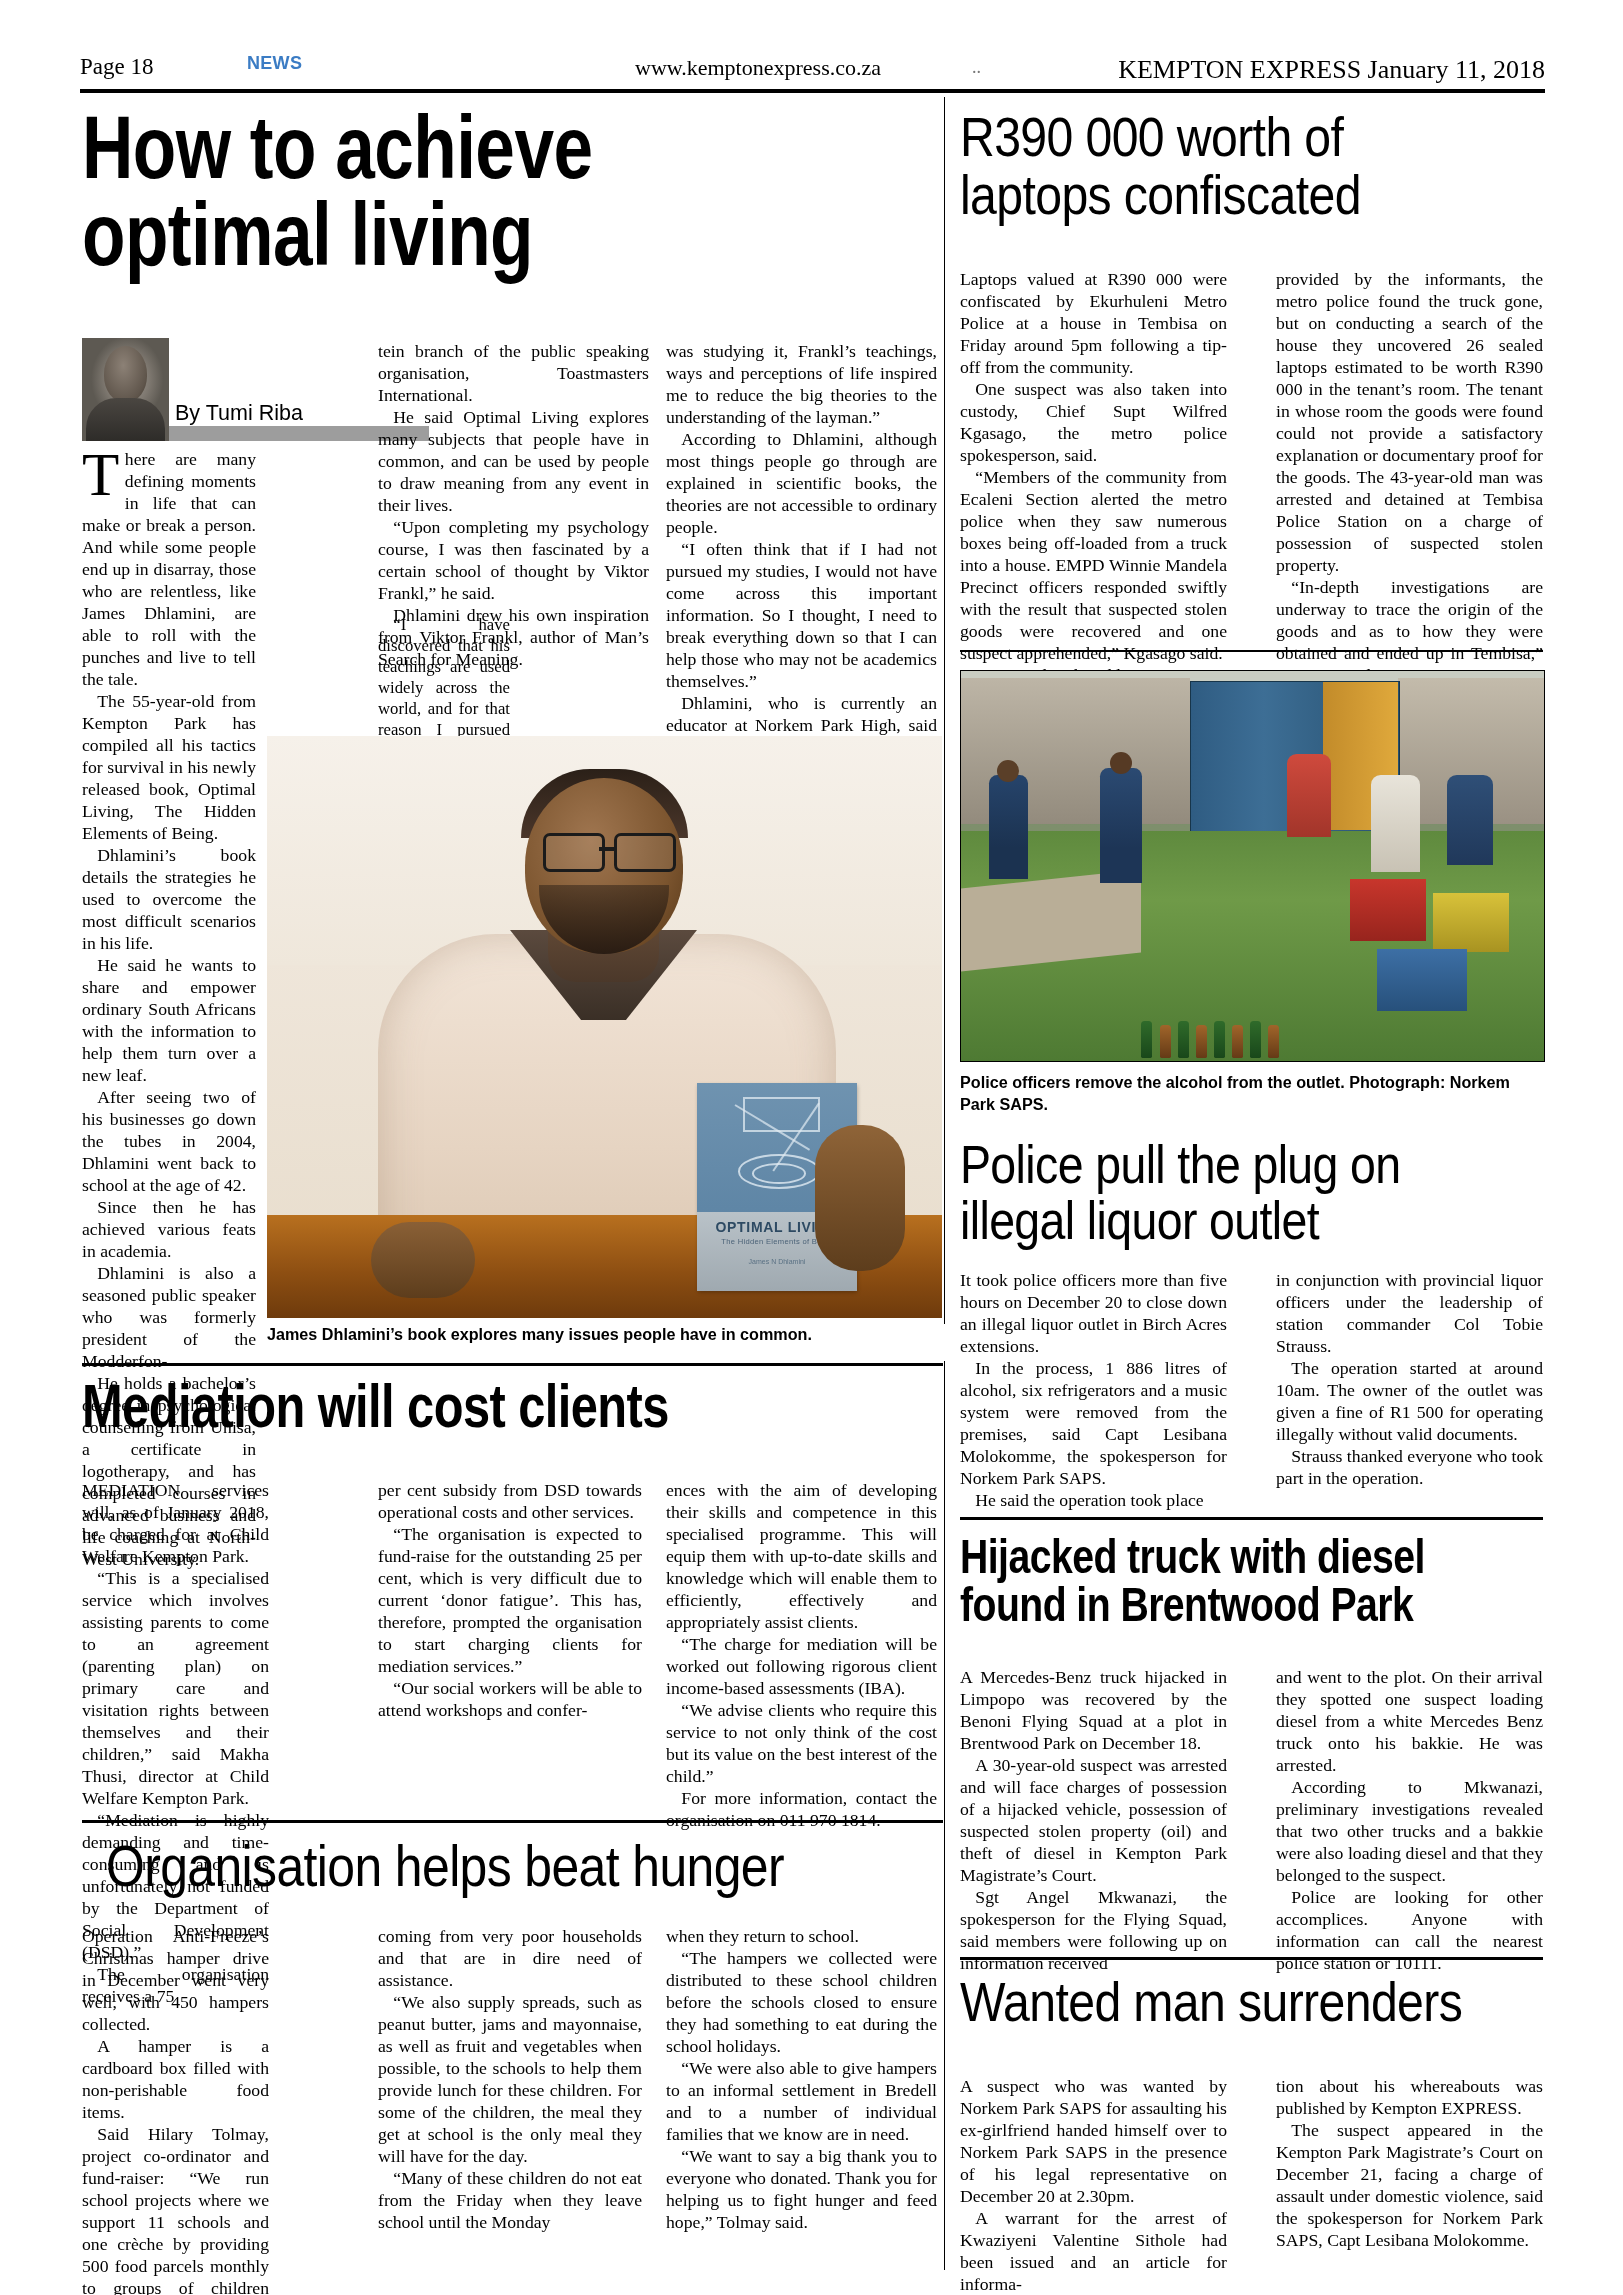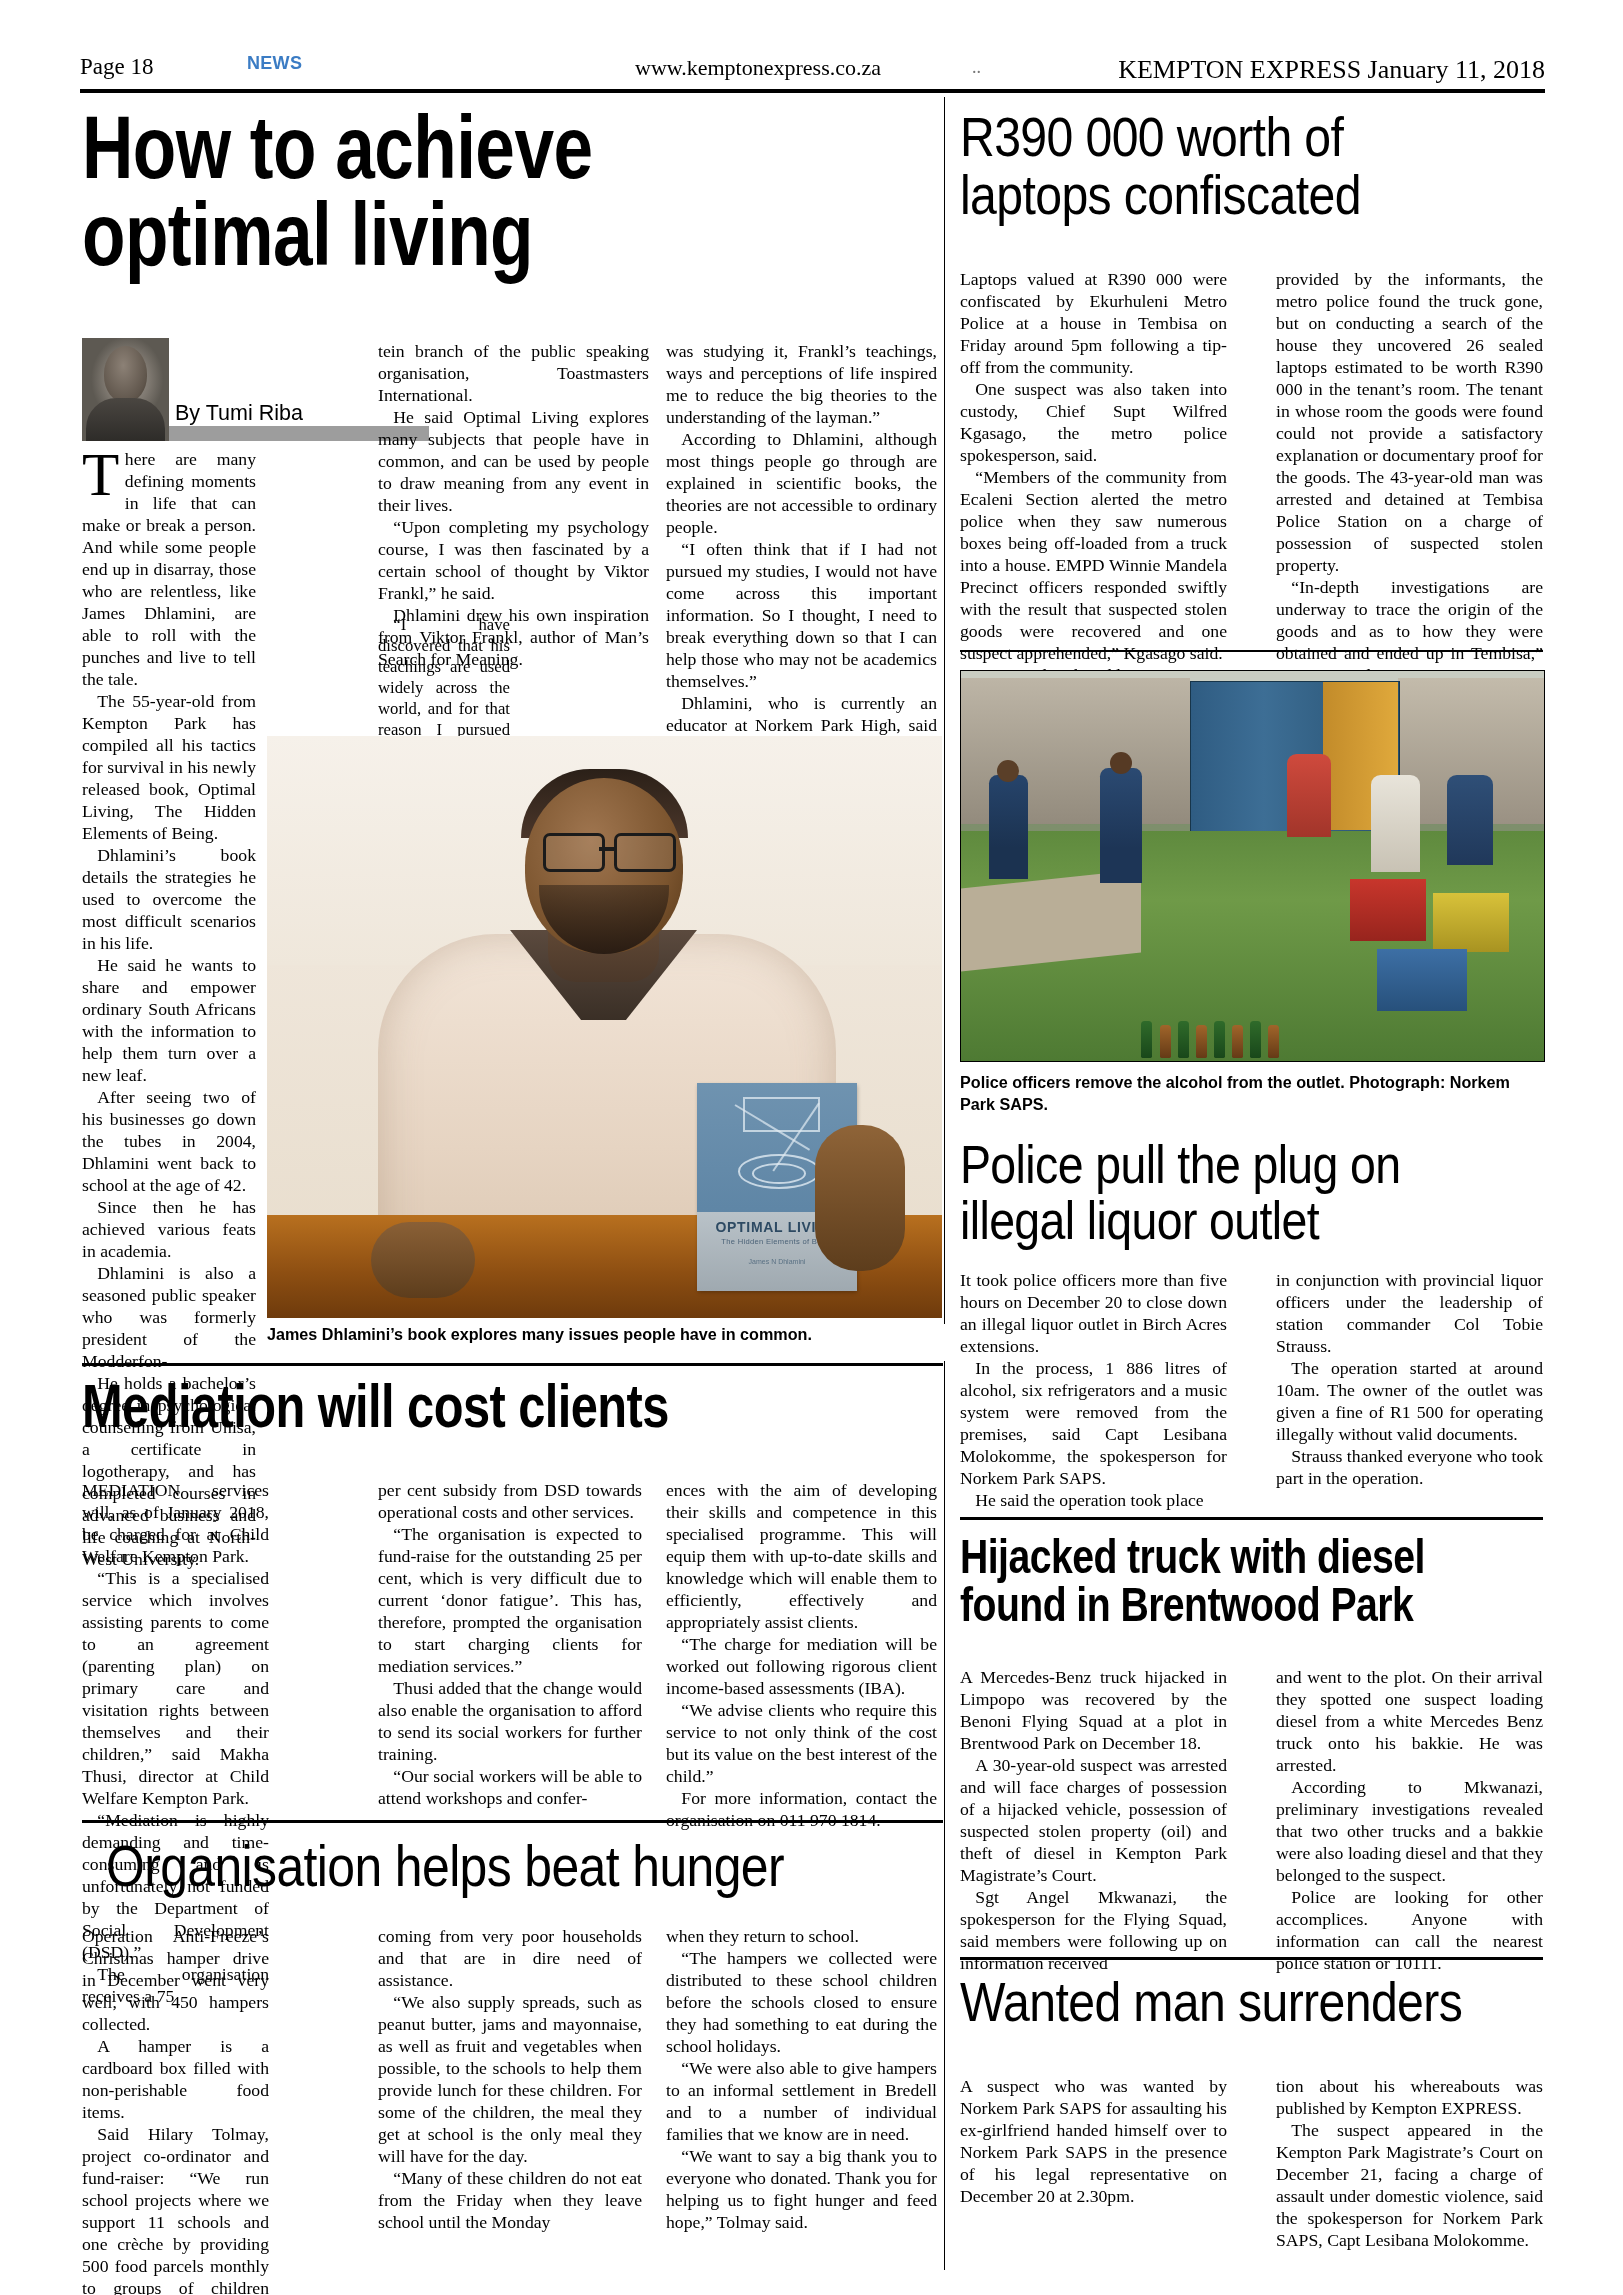--- a/index.html
+++ b/index.html
@@ -220,21 +220,20 @@
   </div>
   <div class="col" style="left:82px;top:1479px;width:187px;">
     <p class="noind">MEDIATION services will, as of January 2018, be charged for at Child Welfare Kempton Park.</p>
     <p>“This is a specialised service which involves assisting parents to come to an agreement (parenting plan) on primary care and visitation rights between themselves and their children,” said Makha Thusi, director at Child Welfare Kempton Park.</p>
     <p>“Mediation is highly demanding and time-consuming and is unfortunately not funded by the Department of Social Development (DSD).”</p>
     <p>The organisation receives a 75</p>
   </div>
   <div class="col" style="left:378px;top:1479px;width:264px;">
     <p class="noind">per cent subsidy from DSD towards operational costs and other services.</p>
     <p>“The organisation is expected to fund-raise for the outstanding 25 per cent, which is very difficult due to current ‘donor fatigue’. This has, therefore, prompted the organisation to start charging clients for mediation services.”</p>
-    <p>Thusi added that the change would also enable the organisation to afford to send its social workers for further training.</p>
     <p>“Our social workers will be able to attend workshops and confer-</p>
   </div>
   <div class="col" style="left:666px;top:1479px;width:271px;">
     <p class="noind">ences with the aim of developing their skills and competence in this specialised programme. This will equip them with up-to-date skills and knowledge which will enable them to efficiently, effectively and appropriately assist clients.</p>
     <p>“The charge for mediation will be worked out following rigorous client income-based assessments (IBA).</p>
     <p>“We advise clients who require this service to not only think of the cost but its value on the best interest of the child.”</p>
     <p>For more information, contact the organisation on 011 970 1814.</p>
   </div>
 
   <div class="rule" style="left:82px;top:1820px;width:861px;height:2.8px;"></div>
@@ -339,20 +338,21 @@
     <p>Police are looking for other accomplices. Anyone with information can call the nearest police station or 10111.</p>
   </div>
 
   <div class="rule" style="left:960px;top:1957px;width:583px;height:2.8px;"></div>
 
   <div style="position:absolute;left:960px;top:1975px;width:597px;">
     <div class="hl-thin" style="font-size:56px;width:701px;">Wanted man surrenders</div>
   </div>
   <div class="col" style="left:960px;top:2075px;width:267px;">
     <p class="noind">A suspect who was wanted by Norkem Park SAPS for assaulting his ex-girlfriend handed himself over to Norkem Park SAPS in the presence of his legal representative on December 20 at 2.30pm.</p>
+    <p>A warrant for the arrest of Kwaziyeni Valentine Sithole had been issued and an article for informa-</p>
   </div>
   <div class="col" style="left:1276px;top:2075px;width:267px;">
     <p class="noind">tion about his whereabouts was published by Kempton EXPRESS.</p>
     <p>The suspect appeared in the Kempton Park Magistrate’s Court on December 21, facing a charge of assault under domestic violence, said the spokesperson for Norkem Park SAPS, Capt Lesibana Molokomme.</p>
   </div>
 
 </div>
 
 
 </body></html>

